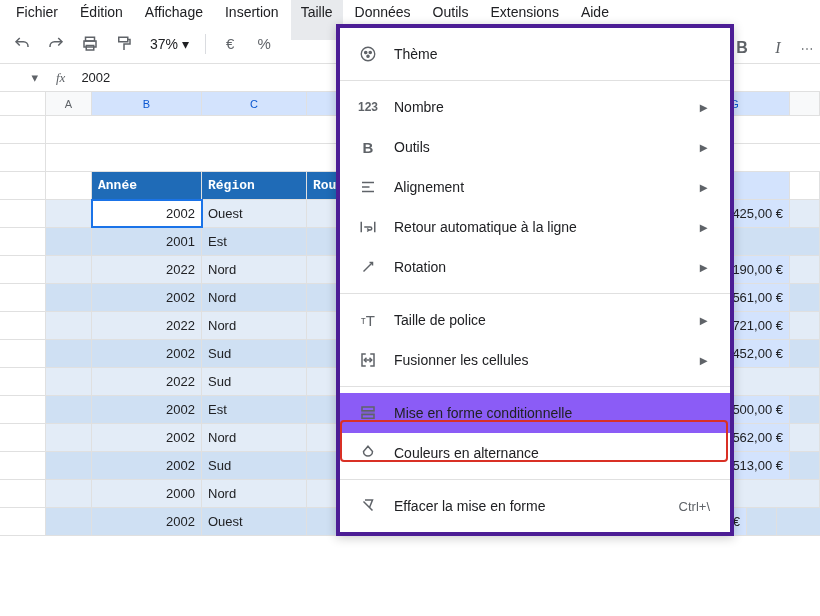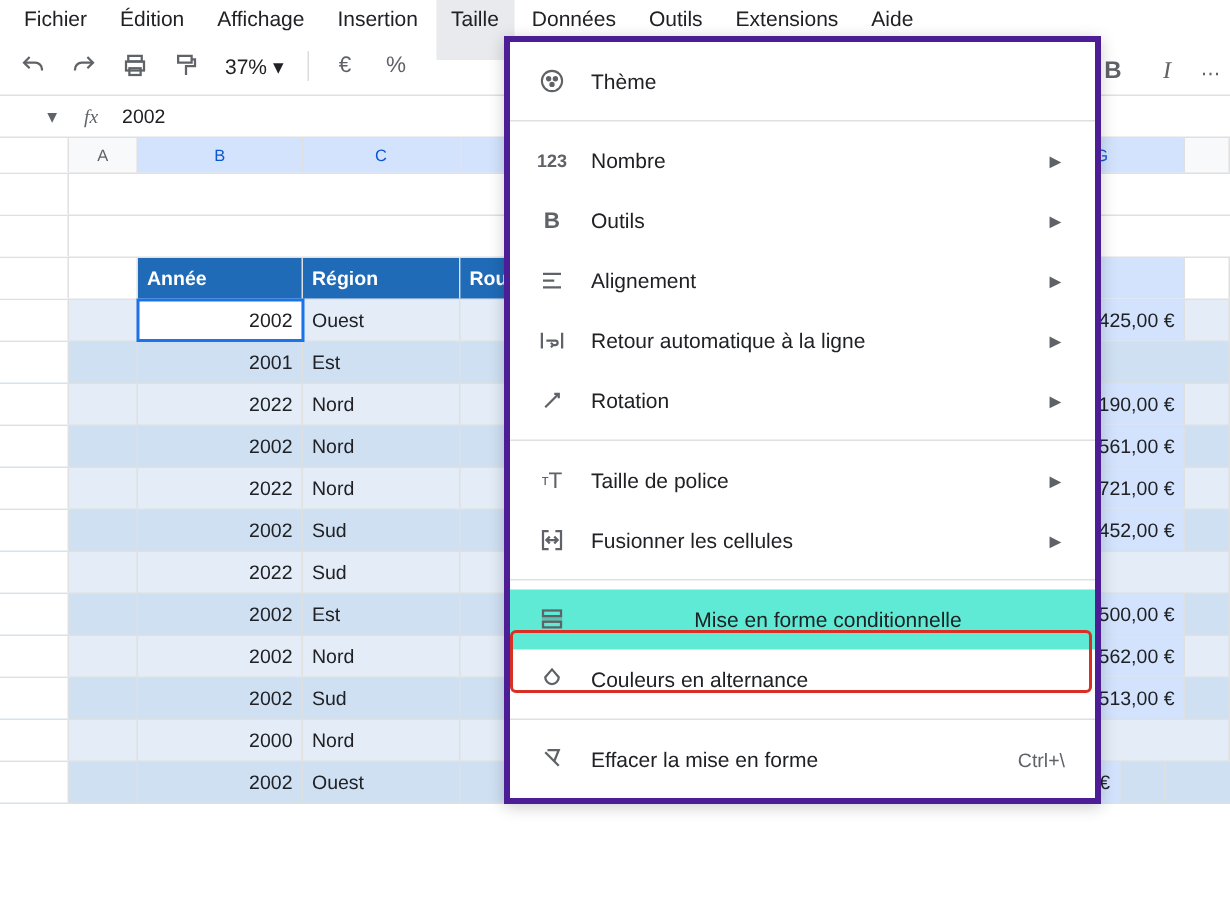--- a/index.html
+++ b/index.html
@@ -32,33 +32,33 @@
   .col-C { width: 105px; }
   .col-D { width: 110px; }
   .col-E { width: 110px; }
   .col-F { width: 110px; }
   
   .grid-rows { }
   .grid-row { display: flex; height: 28px; border-bottom: 1px solid #e0e0e0; }
   .row-header { width: 46px; border-right: 1px solid #e0e0e0; display: flex; align-items: center; justify-content: center; font-size: 11px; color: #5f6368; background: #fff; }
   .cell { border-right: 1px solid #e0e0e0; display: flex; align-items: center; padding: 0 6px; font-size: 13px; overflow: hidden; white-space: nowrap; }
   .cell.num { justify-content: flex-end; }
-  .cell.hdr { background: #1f6bb7; color: #fff; font-weight: bold; }
+  .cell.hdr { background: #1f6bb7; color: #fff; font-weight: bold; font-family: Liberation Mono, monospace; }
   .row-even { background: #e3ecf7; }
   .row-odd { background: #cfe0f3; }
   .selG { background: #d3e3fd !important; }
   .active-cell { outline: 2px solid #1a73e8; outline-offset: -1px; z-index: 2; background: #fff !important; }
   
   
   .spacer-row { height: 28px; display: flex; border-bottom: 1px solid #e0e0e0; }
   
   
   .dropdown { position: absolute; left: 336px; top: 24px; width: 398px; background: #fff; box-shadow: 0 2px 10px rgba(0,0,0,0.2); border: 4px solid #4c1d95; z-index: 100; padding: 6px 0; }
   .dd-item { display: flex; align-items: center; height: 40px; padding: 0 20px 0 16px; cursor: pointer; font-size: 14px; color: #202124; position: relative; }
-  .dd-item.hot { background: #5eead4; text-align: center; }
+  .dd-item.hot { background: #8b5cf6; }
   .dd-icon { width: 24px; display: flex; align-items: center; justify-content: center; color: #5f6368; margin-right: 14px; font-size: 14px; }
   .dd-label { flex: 1; }
   .dd-sub { color: #5f6368; font-size: 13px; }
   .dd-short { color: #5f6368; font-size: 13px; margin-left: auto; }
   .dd-sep { height: 1px; background: #e0e0e0; margin: 6px 0; }
   .highlight-box { position: absolute; border: 2.5px solid #d93025; border-radius: 4px; pointer-events: none; left: 340px; top: 420px; width: 388px; height: 42px; z-index: 101; }
   
   svg { display: block; }
 </style>
 </head>

